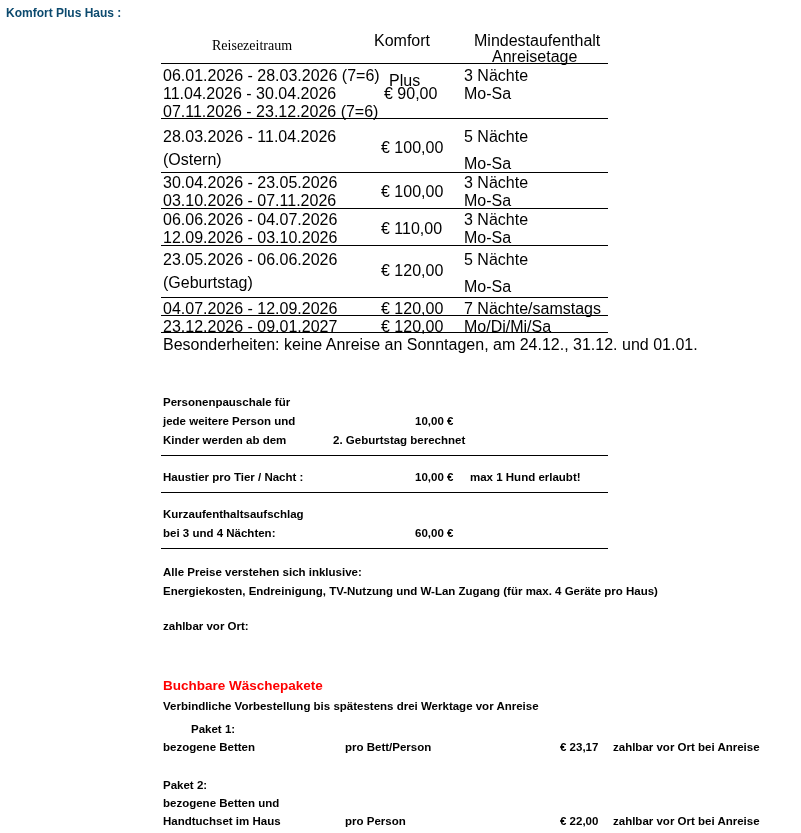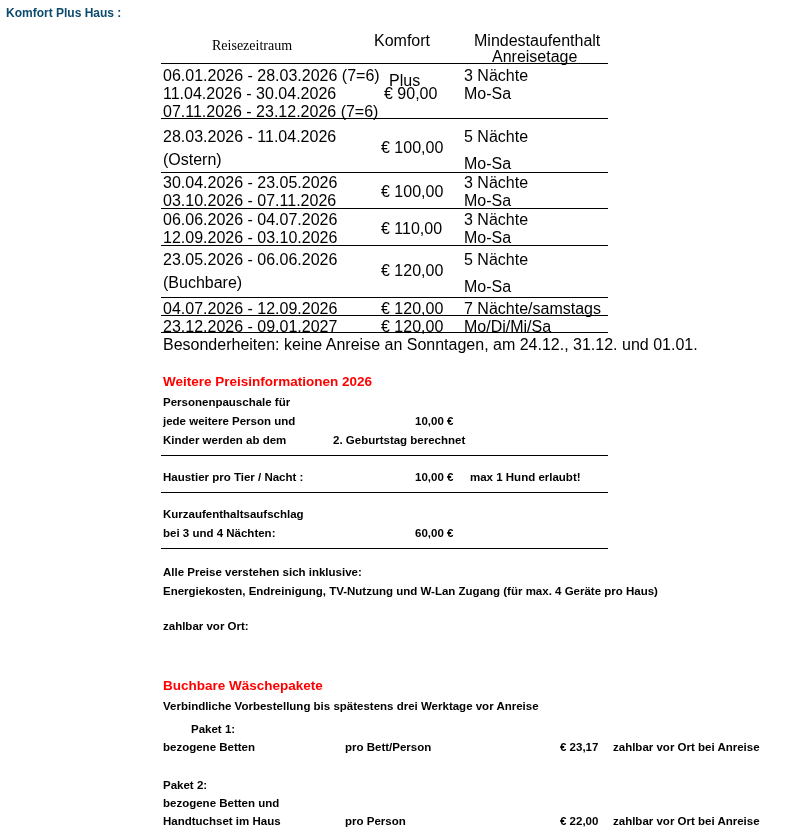--- a/index.html
+++ b/index.html
@@ -118,42 +118,41 @@
     <div>
       <div class="blk-n" style="left:163px; top:211px;">06.06.2026 - 04.07.2026</div>
       <div class="blk-n" style="left:163px; top:229px;">12.09.2026 - 03.10.2026</div>
       <div class="blk-n" style="left:381px; top:220px;">€ 110,00</div>
       <div class="blk-n" style="left:464px; top:211px;">3 Nächte</div>
       <div class="blk-n" style="left:464px; top:229px;">Mo-Sa</div>
     </div>
 
     <div>
       <div class="blk-n" style="left:163px; top:251px;">23.05.2026 - 06.06.2026</div>
-      <div class="blk-n" style="left:163px; top:274px;">(Buchbare)</div>
+      <div class="blk-n" style="left:163px; top:274px;">(Geburtstag)</div>
       <div class="blk-n" style="left:381px; top:262px;">€ 120,00</div>
       <div class="blk-n" style="left:464px; top:251px;">5 Nächte</div>
       <div class="blk-n" style="left:464px; top:278px;">Mo-Sa</div>
     </div>
 
     <div>
       <div class="blk-n" style="left:163px; top:300px;">04.07.2026 - 12.09.2026</div>
       <div class="blk-n" style="left:381px; top:300px;">€ 120,00</div>
       <div class="blk-n" style="left:464px; top:300px;">7 Nächte/samstags</div>
     </div>
 
     <div>
       <div class="blk-n" style="left:163px; top:318px;">23.12.2026 - 09.01.2027</div>
       <div class="blk-n" style="left:381px; top:318px;">€ 120,00</div>
       <div class="blk-n" style="left:464px; top:318px;">Mo/Di/Mi/Sa</div>
     </div>
 
     <div class="blk-n" style="left:163px; top:336px;">Besonderheiten: keine Anreise an Sonntagen, am 24.12., 31.12. und 01.01.</div>
   </div>
 
-  <div class="sec-title" style="left:163px; top:374px;">Weitere Preisinformationen 2026</div>
 
   <div class="blk" style="left:163px; top:396px;">Personenpauschale für</div>
   <div class="blk" style="left:163px; top:415px;">jede weitere  Person und</div>
   <div class="blk" style="left:163px; top:434px;">Kinder werden ab dem</div>
   <div class="blk" style="left:415px; top:415px;">10,00 €</div>
   <div class="blk" style="left:333px; top:434px;">2. Geburtstag berechnet</div>
 
   <div class="line" style="top:455px; width:447px;"></div>
 
   <div class="blk" style="left:163px; top:471px;">Haustier pro Tier / Nacht :</div>

